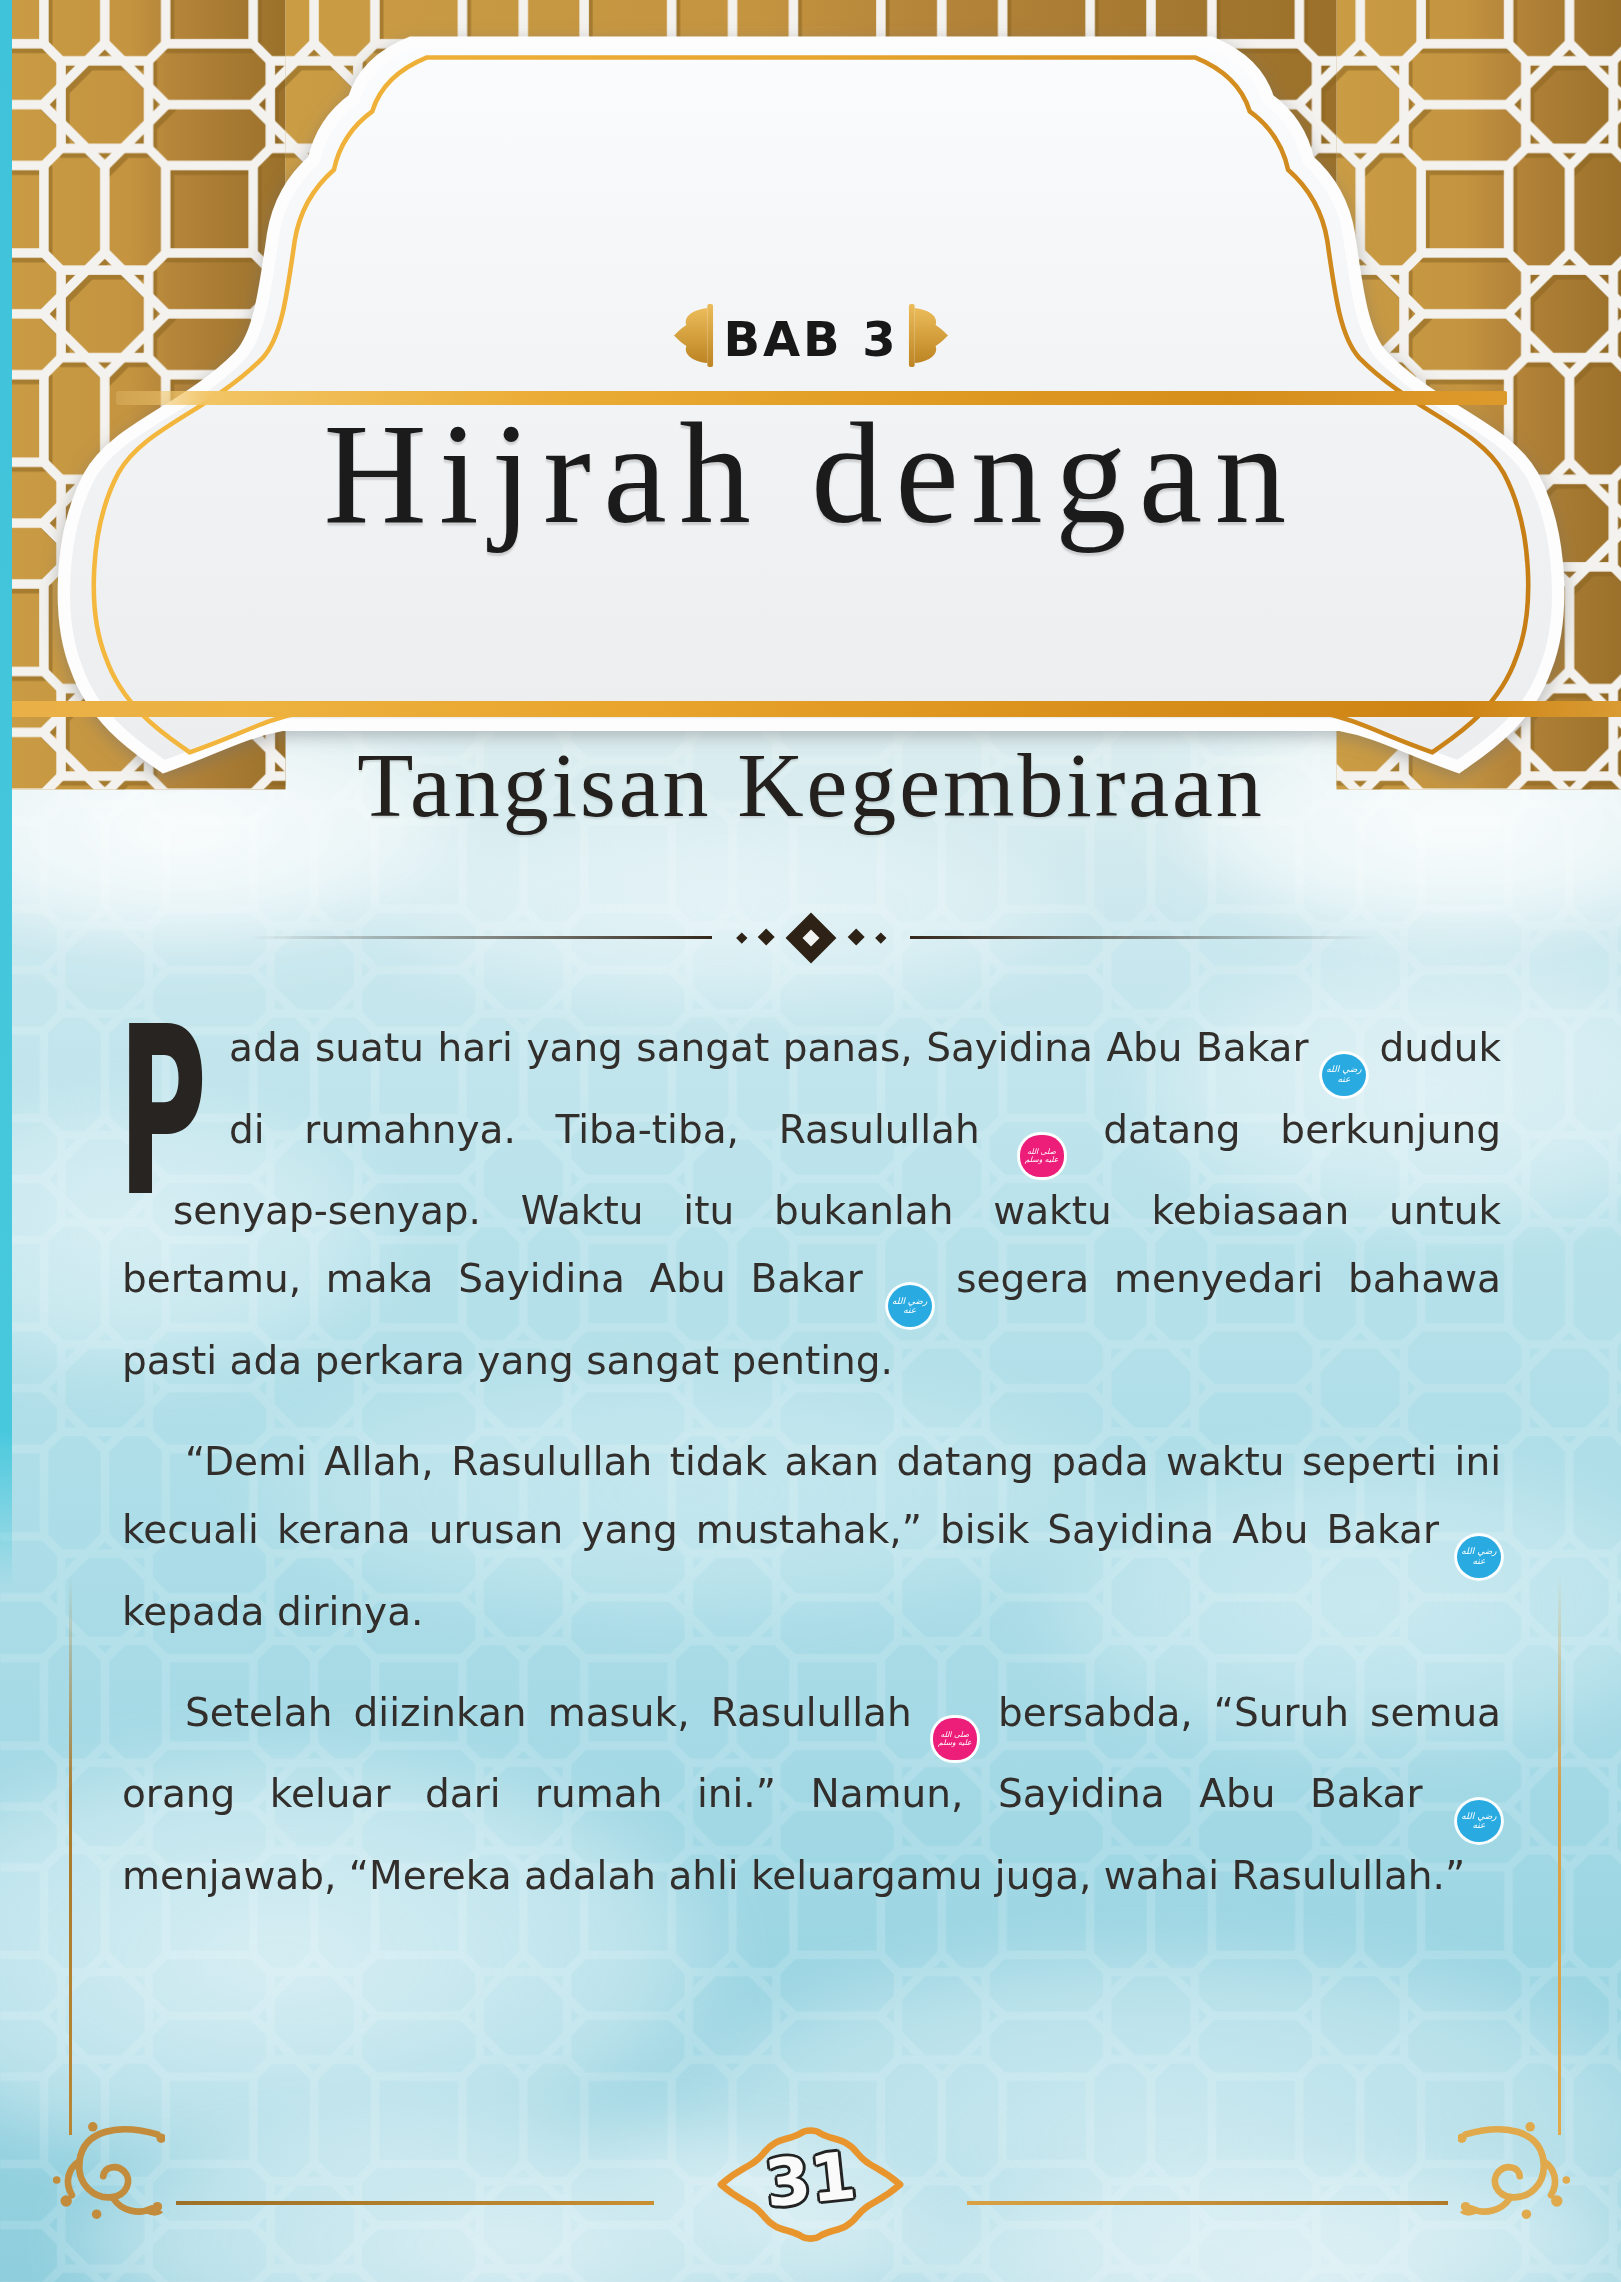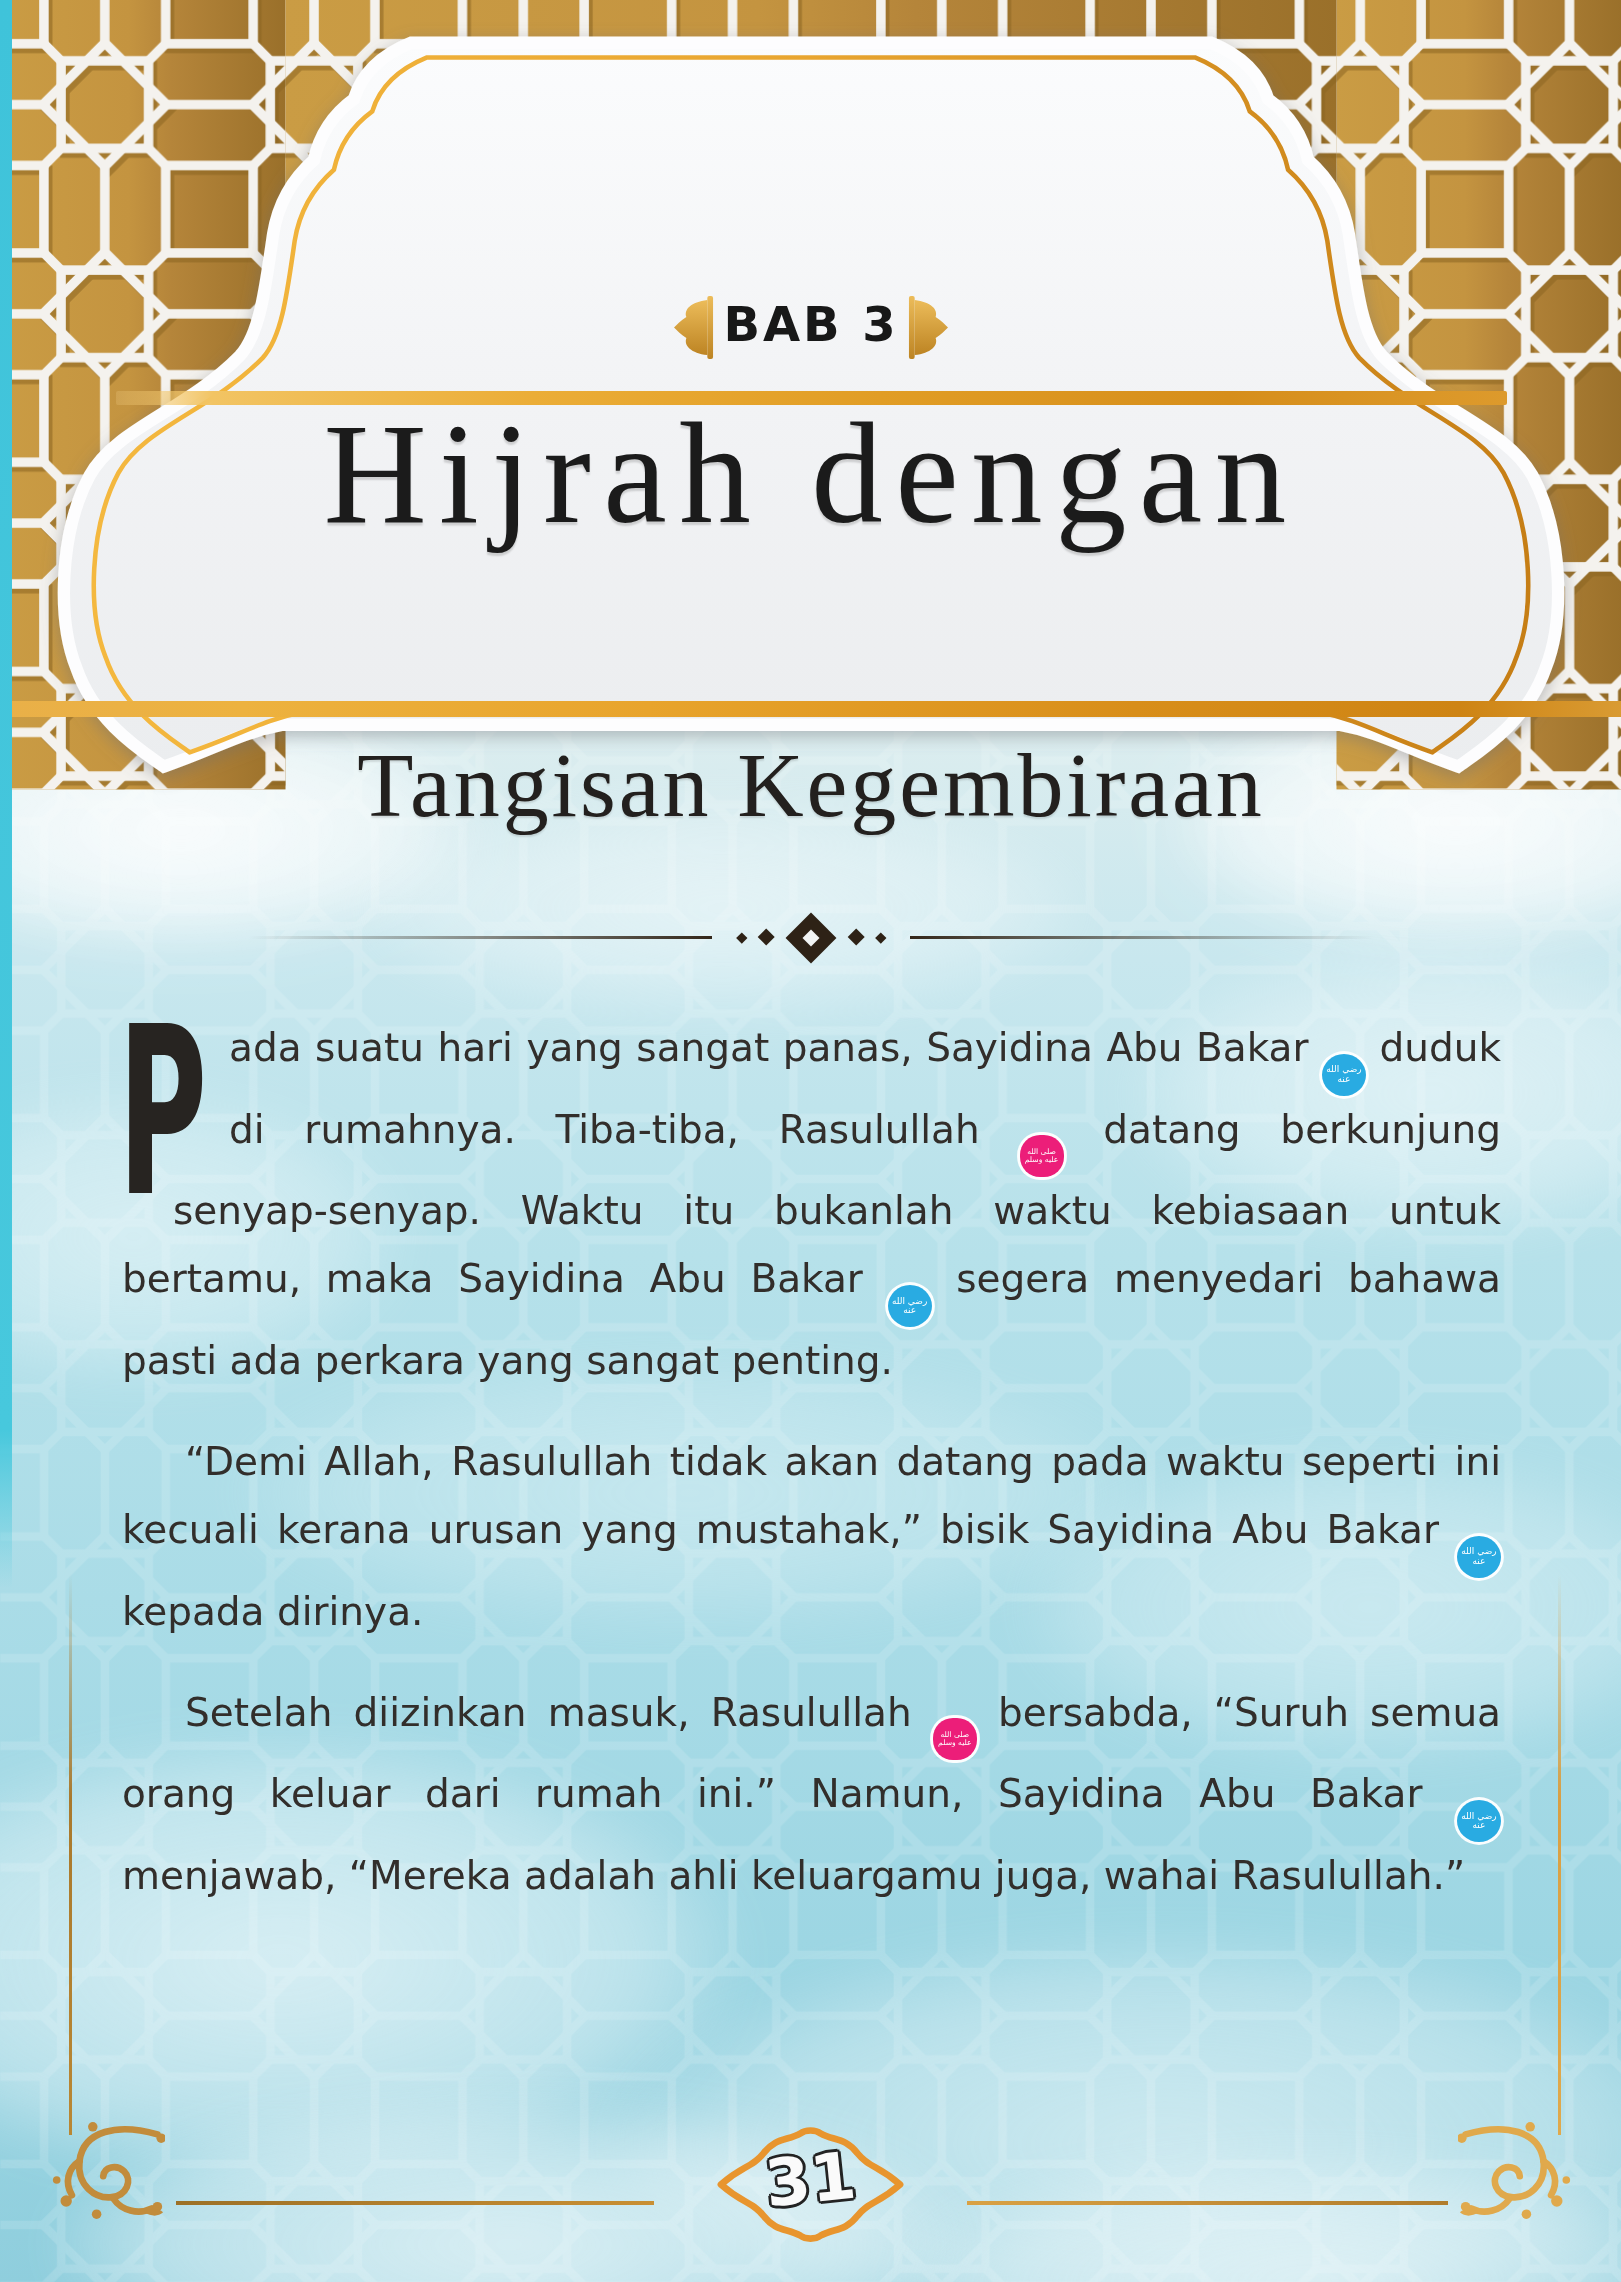--- a/index.html
+++ b/index.html
@@ -21,22 +21,22 @@
   .c5{left:-133px;top:1094px;width:533px;height:285px;opacity:.45}
   .c6{left:238px;top:1360px;width:904px;height:266px;opacity:.3}
   .c7{left:1027px;top:1455px;width:685px;height:304px;opacity:.4}
   .c8{left:-171px;top:1741px;width:904px;height:438px;opacity:.62}
   .c9{left:618px;top:1940px;width:1094px;height:409px;opacity:.55}
   .c10{left:57px;top:2102px;width:904px;height:285px;opacity:.7}
   .c11{left:904px;top:2159px;width:808px;height:247px;opacity:.6}
   
   .band-svg{left:0;top:0;}
   
-  .bab-row{left:0;top:296px;width:1622px;display:flex;justify-content:center;
-           align-items:flex-start;gap:9.5px;}
+  .bab-row{left:0;top:304px;width:1622px;display:flex;justify-content:center;
+           align-items:flex-end;gap:9.5px;}
   .bab-text{font-size:48px;font-weight:bold;color:#181818;letter-spacing:2.9px;
             font-family:"DejaVu Sans",sans-serif;}
   .gold-bar1{left:116px;top:391px;width:1391px;height:14.3px;border-radius:1.9px;
      background:linear-gradient(90deg, rgba(247,216,150,.2) 0%, #F2C463 7%,
        #EBAD37 30%, #E19D25 55%, #D68E1B 80%, #DD9A2C 100%);}
   .gold-bar2{left:0;top:701px;width:1622px;height:16px;
      background:linear-gradient(90deg,#E9B049 0%,#EDB23F 15%,#E8A42C 40%,
        #D88E1A 70%,#CE8414 90%,#D99B33 100%);}
   .title{left:0;top:403px;width:1622px;text-align:center;
      font-family:"Liberation Serif",serif;font-size:143px;line-height:143px;
@@ -65,21 +65,21 @@
   .para.indent{text-indent:63px;}
   .dc-float{float:left;}
   .dc-a{width:107px;height:139px;}
   .dc-b{clear:left;width:51px;height:70px;}
   .dropcap{position:absolute;left:-3.8px;top:-19px;font-size:234px;line-height:1;
      font-weight:bold;color:#272421;transform:scaleX(0.52);transform-origin:left top;}
   .badge{display:inline-flex;align-items:center;justify-content:center;
      width:44px;height:42px;border-radius:50%;color:#fff;text-align:center;
      font-size:9px;line-height:1.05;vertical-align:-11.4px;overflow:hidden;
      box-shadow:0 0 0 2.9px rgba(255,255,255,.95);padding:1.9px;box-sizing:border-box;
-     text-indent:0;}
+     text-indent:0;font-style:italic;}
   .badge.saw{font-size:7.6px;border-radius:20px;}
   
   .side-line{width:2.9px;top:1574px;height:561px;}
   .side-line.l{left:69px;background:linear-gradient(to bottom,rgba(169,121,45,0),#A9792D 40%,#B98734);}
   .side-line.r{left:1558px;background:linear-gradient(to bottom,rgba(217,159,68,0),#D99F44 40%,#E0A94C);}
   .edge-strip{left:0;top:0;width:12.4px;height:1588px;
      background:linear-gradient(to bottom,#3FC3DA 0%,#47C8DD 90%,rgba(71,200,221,0) 100%);}
   .foot-line{top:2201px;height:3.8px;}
   .foot-line.l{left:176px;width:478px;background:linear-gradient(90deg,#9C7026,#C98F33);}
   .foot-line.r{left:967px;width:481px;background:linear-gradient(90deg,#D9A144,#B07C2B);}

